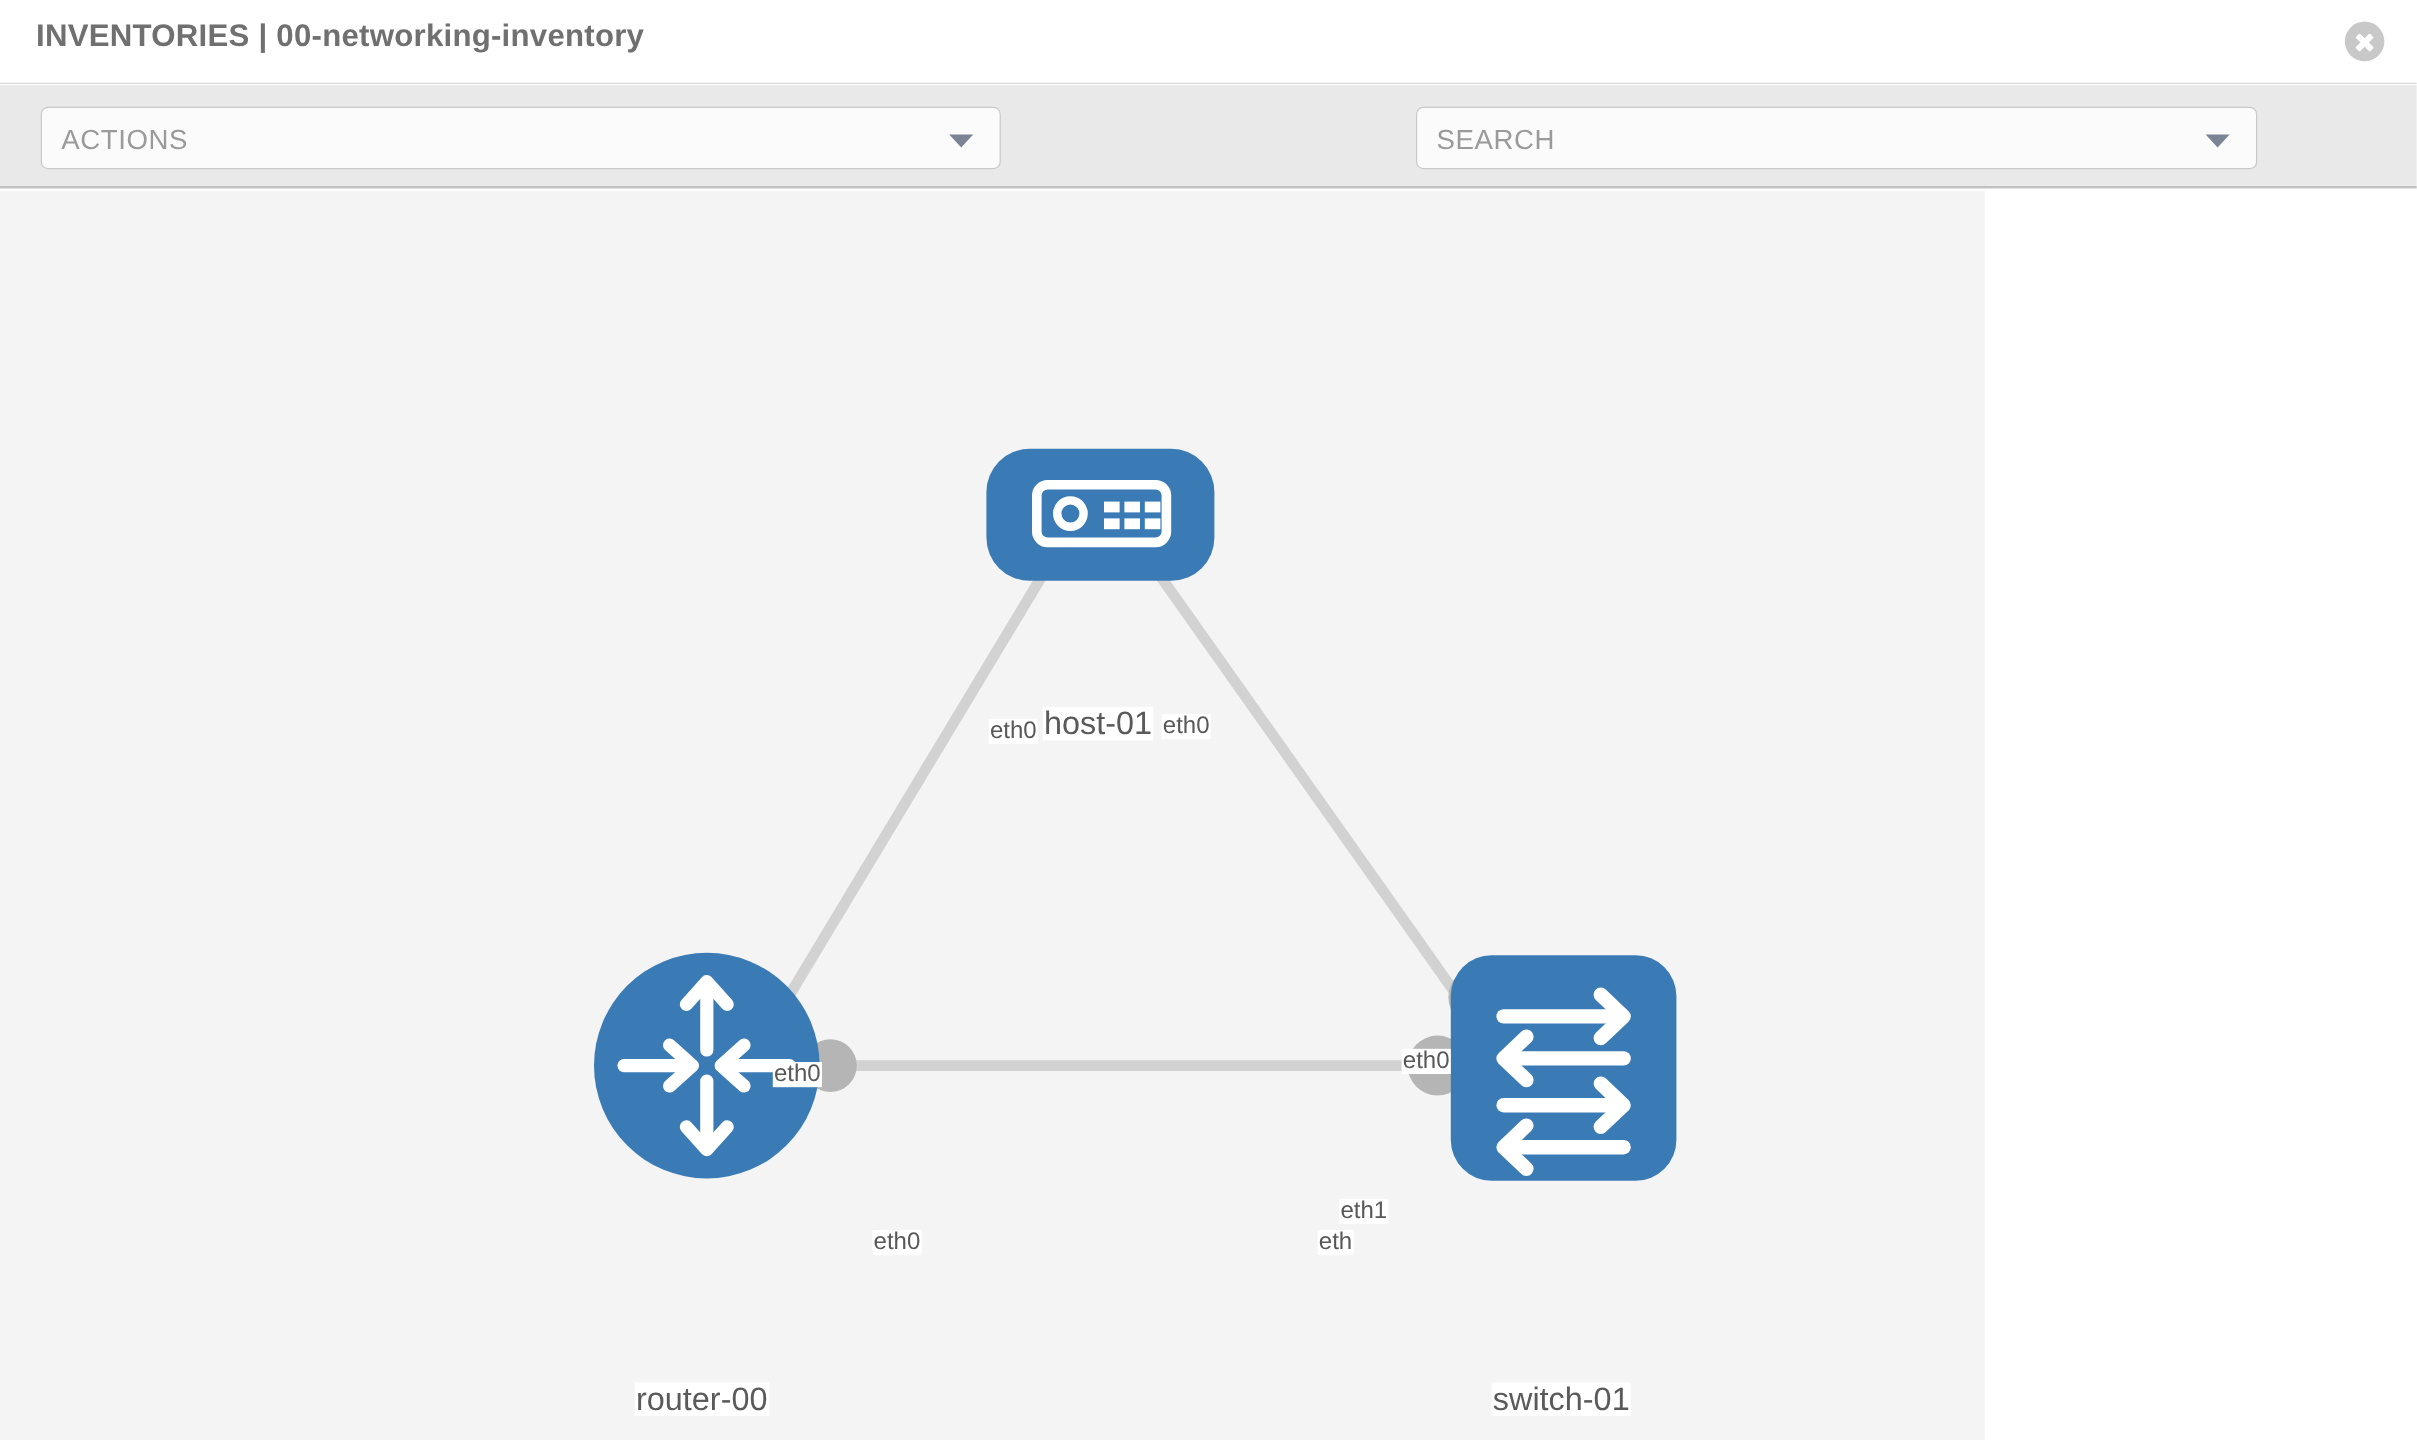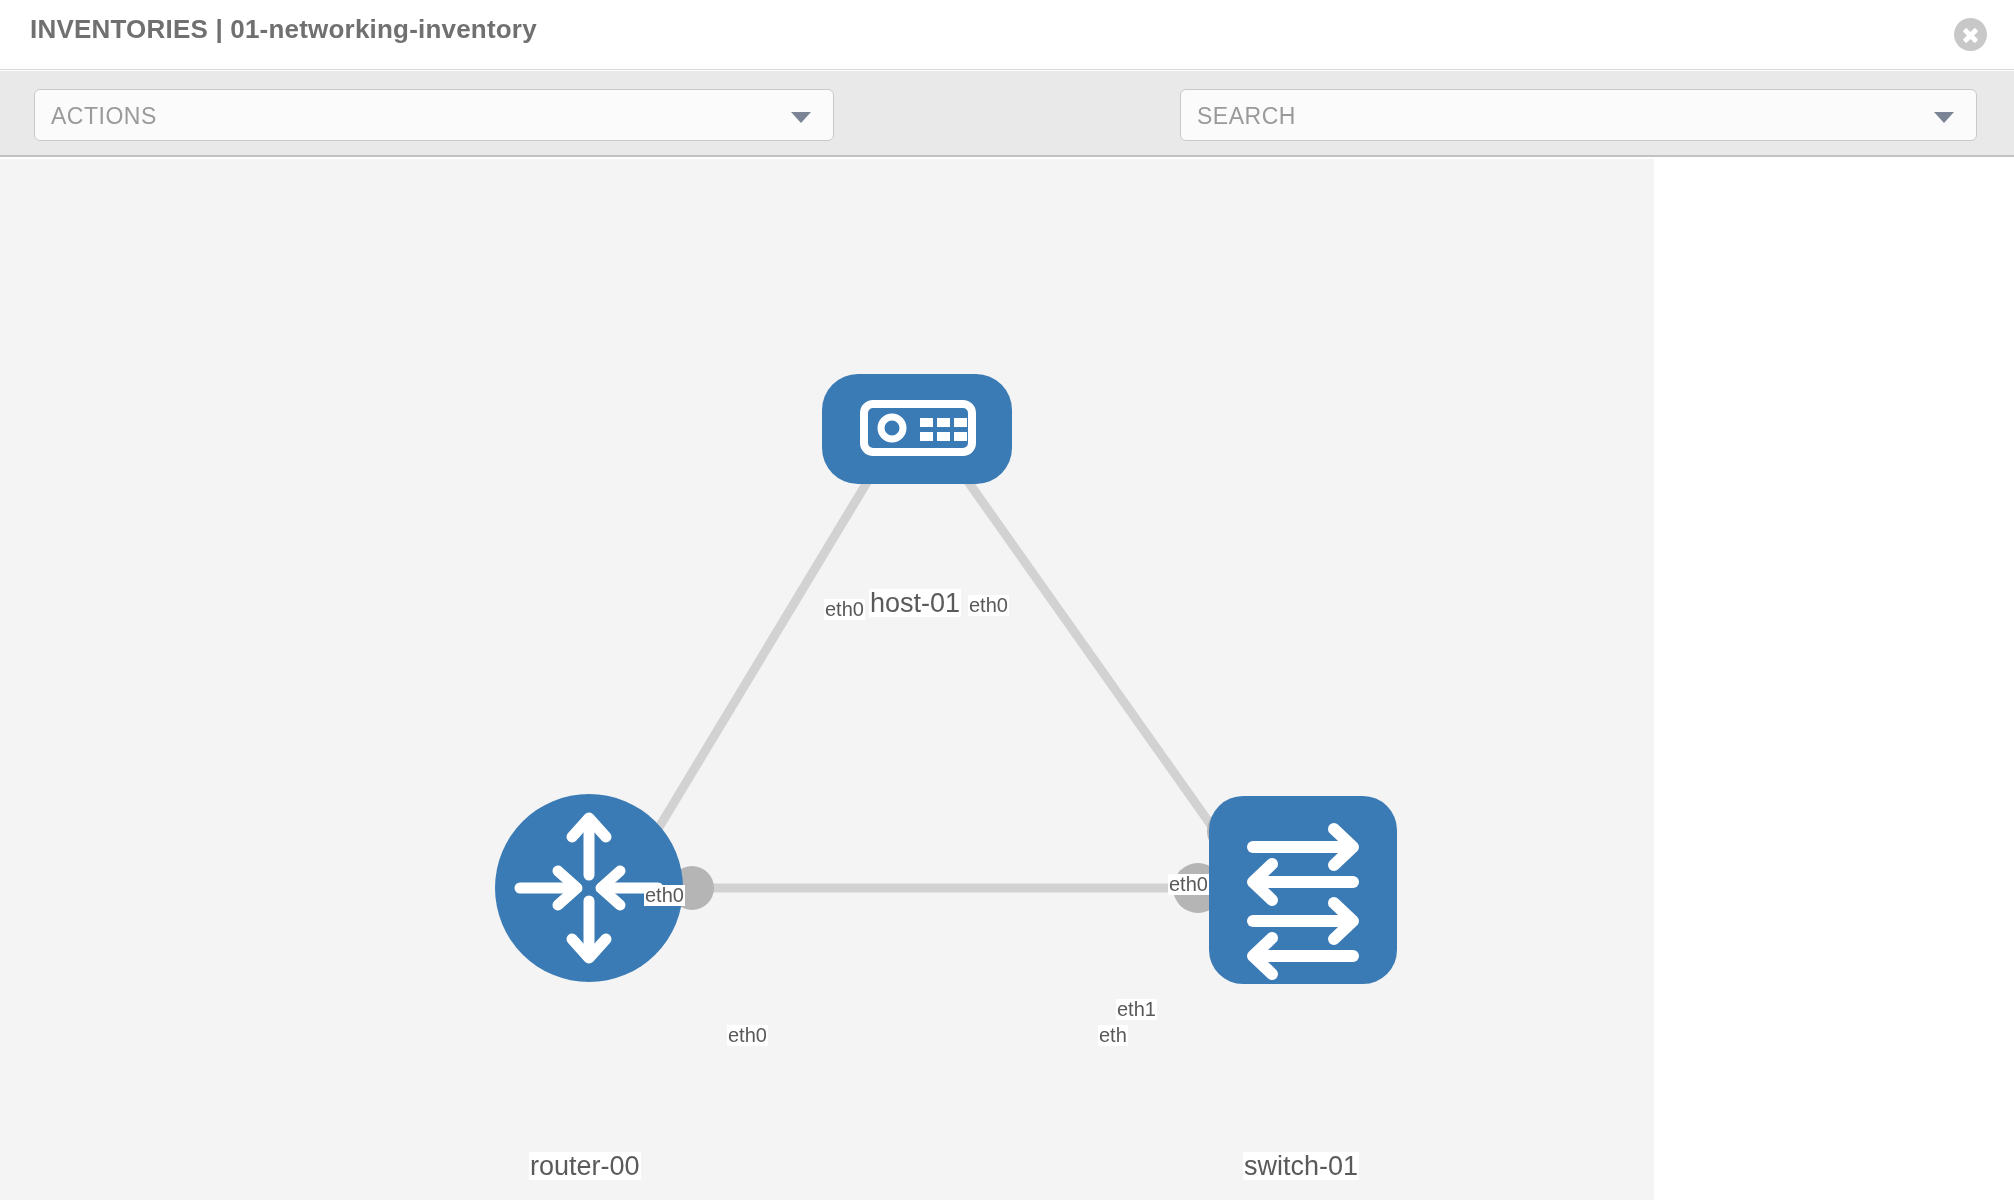--- a/index.html
+++ b/index.html
@@ -108,21 +108,21 @@
     cursor: pointer;
   }
   .tool-icon svg { display: block; }
   #wrench-btn { left: 1040px; top: 91px; }
   #key-btn    { left: 1108px; top: 91px; }
 
   .search-select {
     position: absolute;
     left: 1180px;
     top: 18px;
-    width: 797px;
+    width: 701px;
     height: 52px;
     background: #fbfbfb;
     border: 1.5px solid #c9c9c9;
     border-radius: 6px;
   }
   .search-select .label {
     position: absolute;
     left: 16px;
     top: 13px;
     font-size: 23px;
@@ -218,21 +218,21 @@
     background: #3b7bb5;
     cursor: pointer;
   }
 </style>
 </head>
 <body>
 
 <div id="app">
 
   <div class="header">
-    <div class="header-title">INVENTORIES | 01-networking-inventory</div>
+    <div class="header-title">INVENTORIES | 00-networking-inventory</div>
     <div class="close-btn"></div>
   </div>
 
   <div class="toolbar">
 
     <div class="actions-select">
       <span class="label">ACTIONS</span>
       <span class="caret"></span>
     </div>
 

